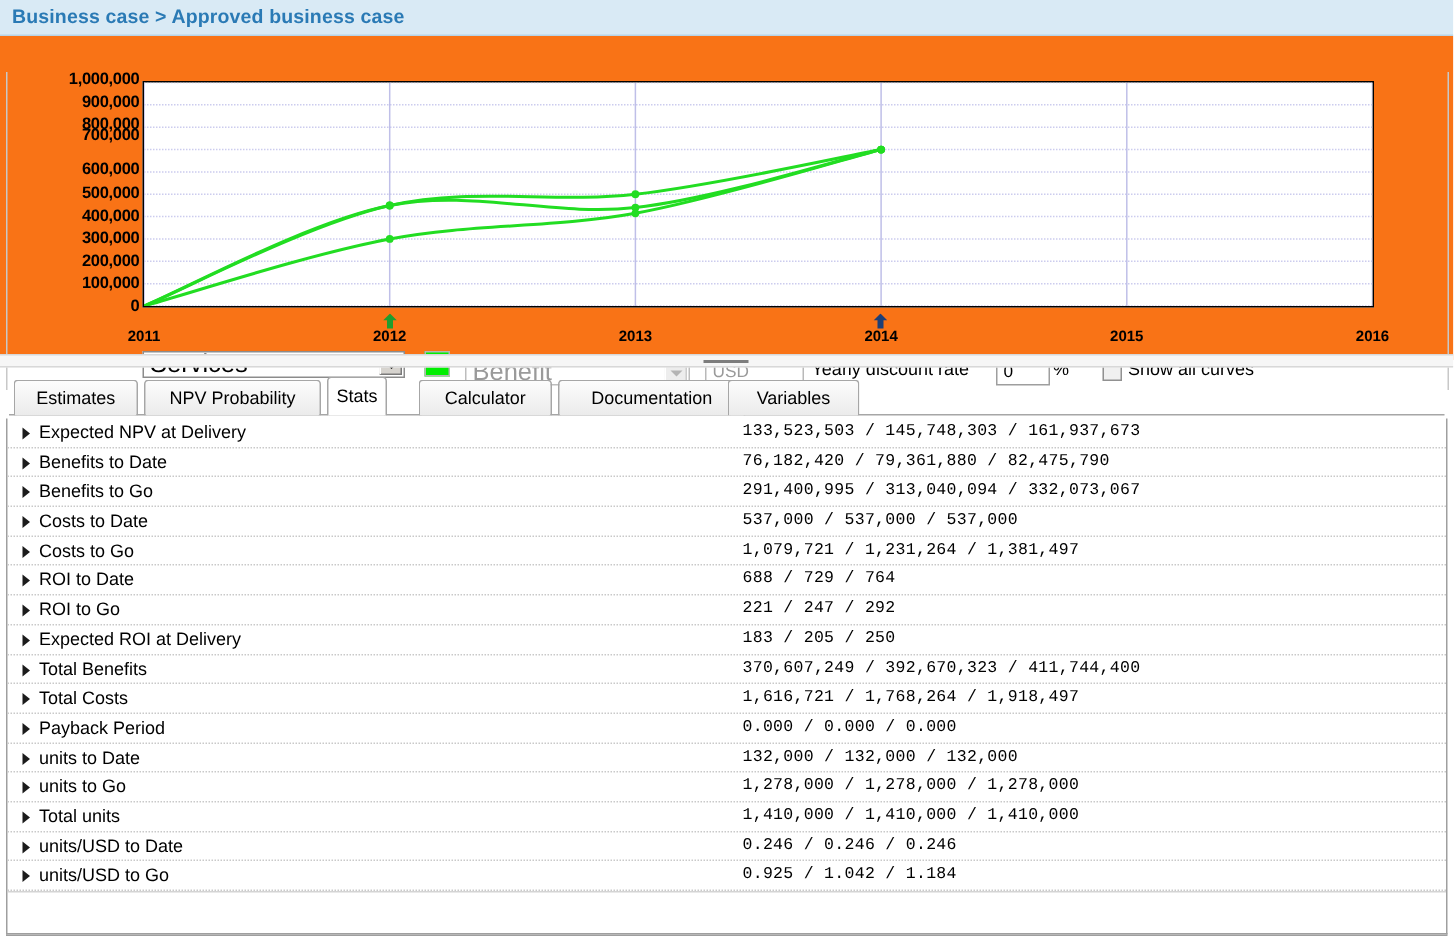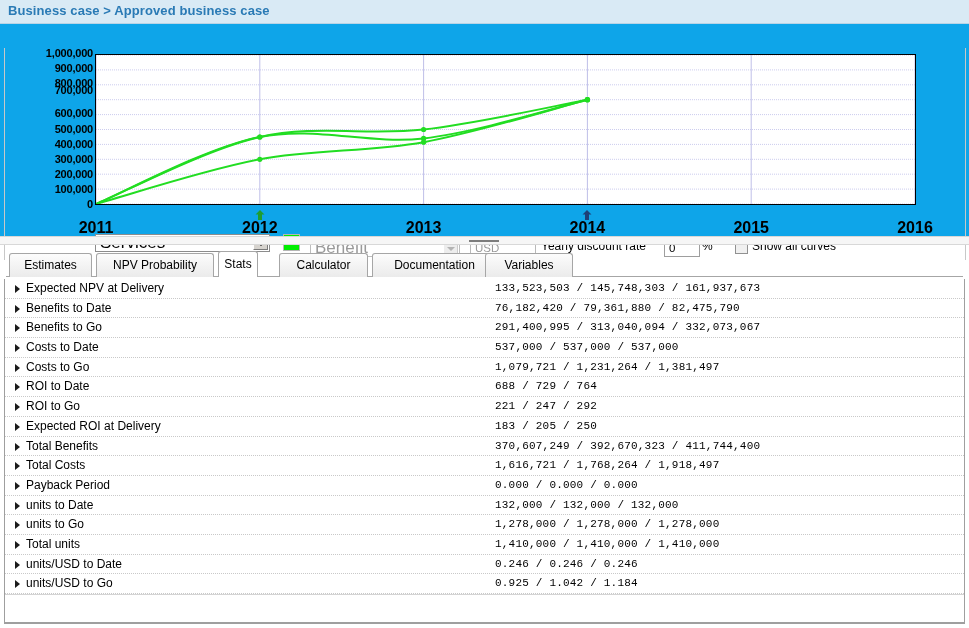--- a/index.html
+++ b/index.html
@@ -33,21 +33,21 @@
     color: #2a7ab5;
     white-space: nowrap;
     letter-spacing: 0.1px;
   }
 
   
   .chart-panel {
     position: absolute;
     left: 0; top: 24px;
     width: 969px; height: 216px;
-    background: #0ea5e9;
+    background: #f97316;
     box-sizing: border-box;
   }
   .chart-left-rule {
     position: absolute;
     left: 4px; top: 24px;
     width: 1px; height: 212px;
     background: #c8c8c8;
   }
   .chart-right-rule {
     position: absolute;
@@ -79,21 +79,21 @@
     letter-spacing: -0.2px;
   }
   .y-axis-labels {
     position: absolute;
     left: 0; top: 30px;
     width: 93px; height: 151px;
   }
 
   .x-tick {
     position: absolute;
-    font-size: 16px;
+    font-size: 10px;
     font-weight: bold;
     color: #000000;
     text-align: left;
     transform: translateX(-50%);
     white-space: nowrap;
   }
   .x-axis-labels {
     position: absolute;
     left: 0; top: 188px;
     width: 969px; height: 16px;

